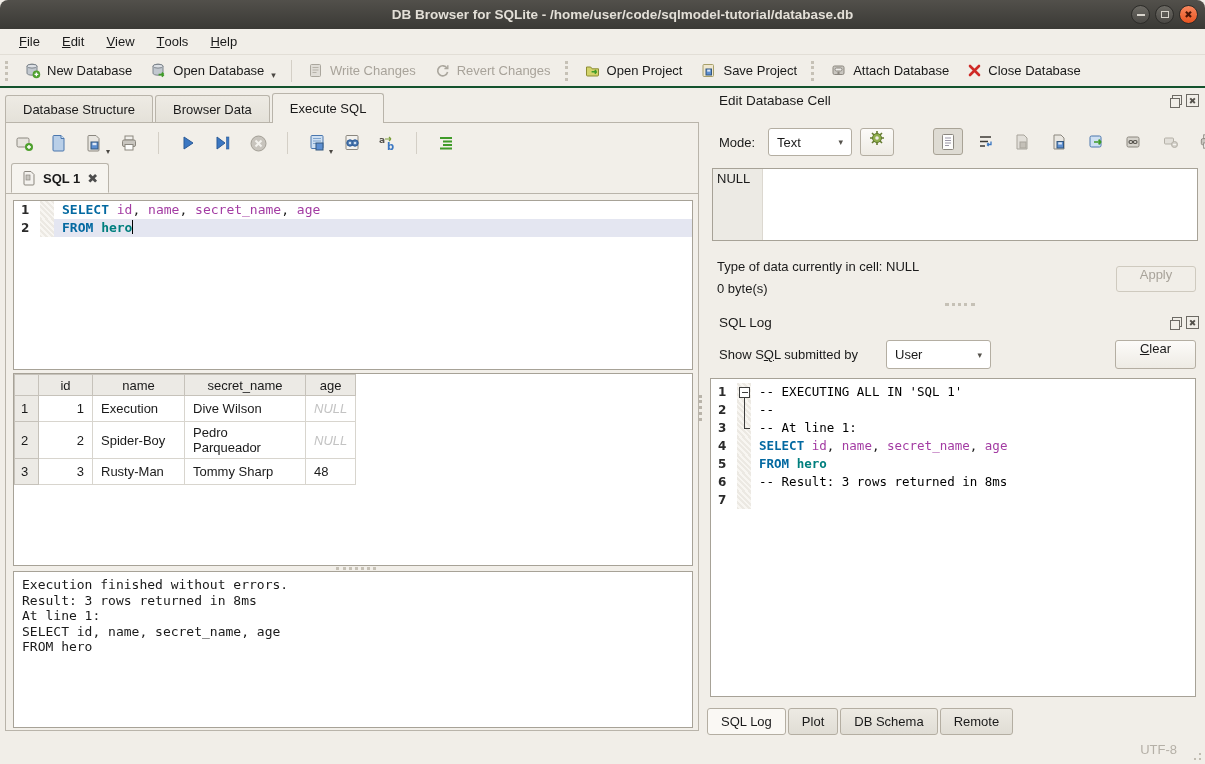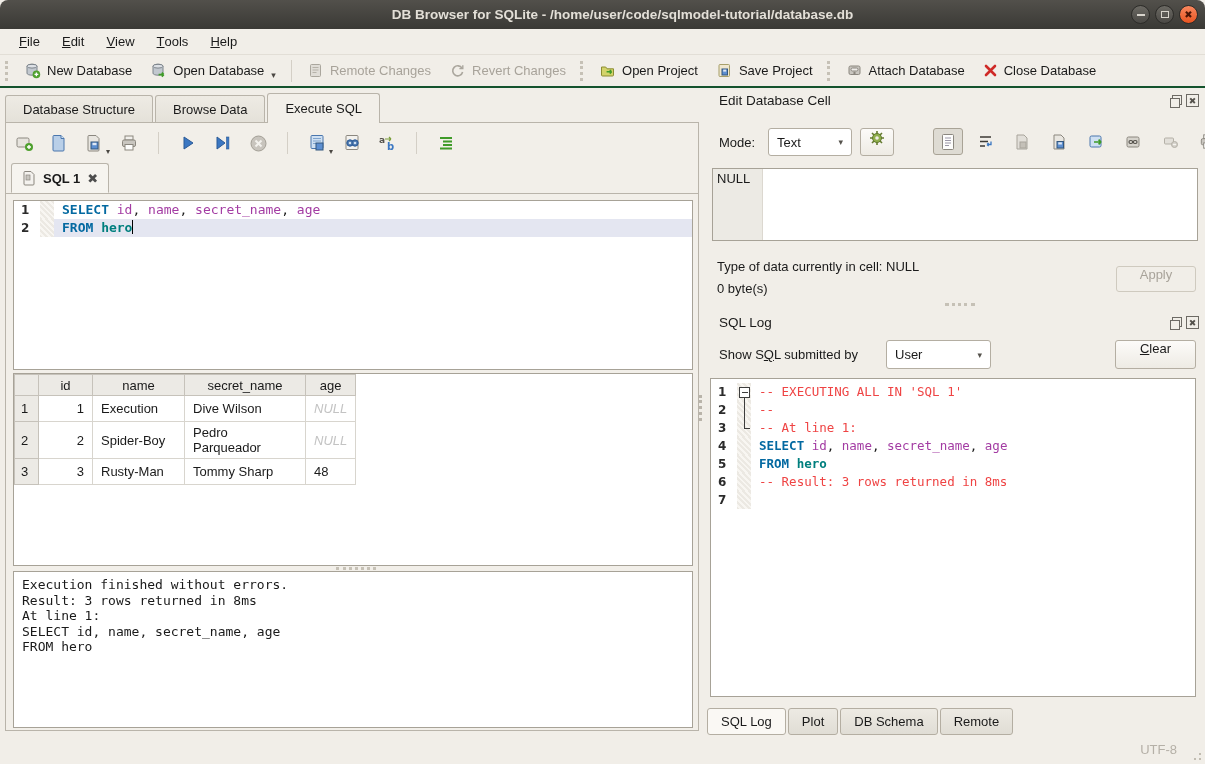--- a/index.html
+++ b/index.html
@@ -71,21 +71,21 @@
   .code-box { position:absolute; background:#fff; border:1px solid #a7a297; overflow:hidden; }
   .code-line { display:flex; height:18px; line-height:18px; font-family:"DejaVu Sans Mono", monospace; font-size:13px; white-space:pre; }
   .gutter-no { width:26px; padding-left:7px; font-family:"DejaVu Sans", sans-serif; font-weight:bold; font-size:12px; color:#2b2b2b; flex:none;}
   .fold-col { width:14px; flex:none; position:relative;
     background:repeating-linear-gradient(45deg,#ece9e3 0 2px,#f8f6f2 2px 4px); }
   .code-text { flex:1; padding-left:8px; }
   .code-line.current .code-text { background:#e4e6f1; }
   .tok.kw { color:#0369a1; font-weight:bold; }
   .tok.id { color:#a33ca3; }
   .tok.tbl { color:#007f7e; font-weight:bold; }
-  .tok.cm { color:#ef4444; }
+  .tok.cm { color:#000000; }
   .tok.pl { color:#1a1a1a; }
   .caret-i { display:inline-block; width:1px; height:14px; background:#000; vertical-align:-2px; }
 
   
   .fold-box::before { content:""; position:absolute; left:2px; top:4px; width:9px; height:9px; border:1px solid #3d3d3d; background:#fff; }
   .fold-box::after { content:""; position:absolute; left:4.5px; top:8.5px; width:6px; height:1px; background:#3d3d3d; }
   .fold-box .stem, .fold-pipe .stem { position:absolute; left:7px; top:14px; bottom:0; width:1px; background:#3d3d3d; }
   .fold-pipe .stem { top:0; }
   .fold-corner .stem { position:absolute; left:7px; top:0; height:9px; width:1px; background:#3d3d3d; }
   .fold-corner .arm { position:absolute; left:7px; top:9px; width:6px; height:1px; background:#3d3d3d; }
@@ -218,21 +218,21 @@
     <span class="dd-caret">▾</span>
   </span>
 
   <span class="tb-sep"></span>
 
   <span class="tb-btn disabled">
     <svg width="17" height="17" viewBox="0 0 17 17">
       <rect x="3.5" y="2.5" width="10" height="12" rx="1" fill="#e0ddd7" stroke="#aaa69d"></rect>
       <path d="M5.5 5.5h6M5.5 8h6M5.5 10.5h4" stroke="#b6b2a9"></path>
     </svg>
-    <span>Remote Changes</span>
+    <span>Write Changes</span>
   </span>
 
   <span class="tb-btn disabled">
     <svg width="17" height="17" viewBox="0 0 17 17">
       <path d="M13 6.2A5 5 0 1 0 13.6 10" fill="none" stroke="#aaa69d" stroke-width="1.6"></path>
       <path d="M13.8 3.2v3.4h-3.4" fill="none" stroke="#aaa69d" stroke-width="1.4"></path>
     </svg>
     <span>Revert Changes</span>
   </span>
 
@@ -274,21 +274,21 @@
   </span>
 </div>
 
 <div class="left-panel">
 
   <div class="main-tabs">
     <div class="main-tab">
         <span>Database Structure</span>
       </div>
     <div class="main-tab">
-        <span>Browse Data</span>
+        <span>Browser Data</span>
       </div>
     <div class="main-tab active">
         <span>Execute SQL</span>
       </div>
   </div>
 
   <div class="exec-frame">
 
     <div class="ed-toolbar">
       <span class="icon-22">

